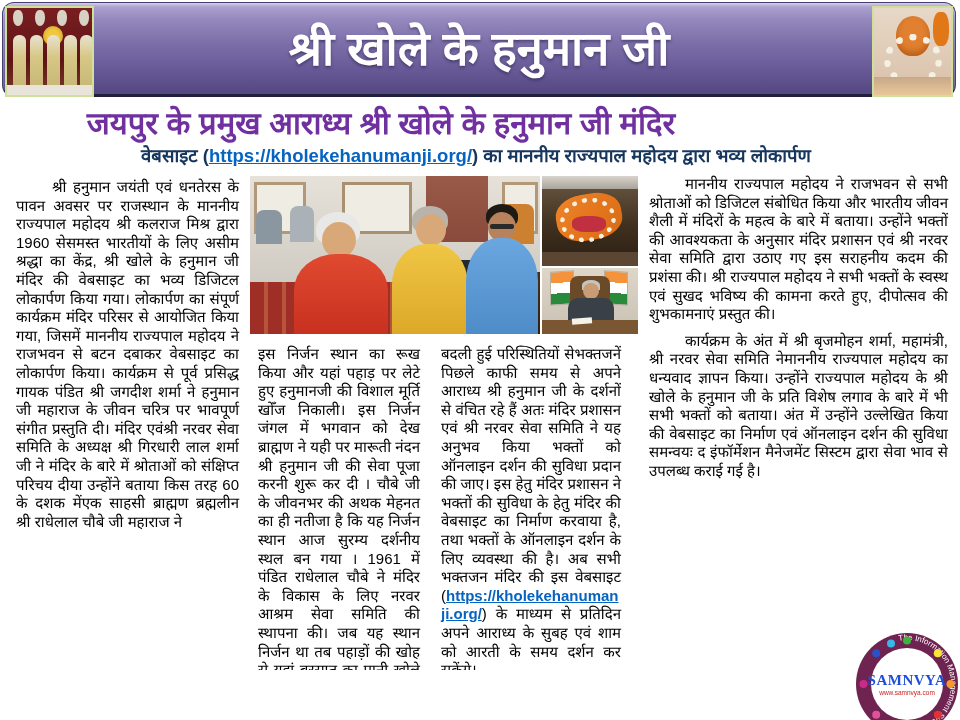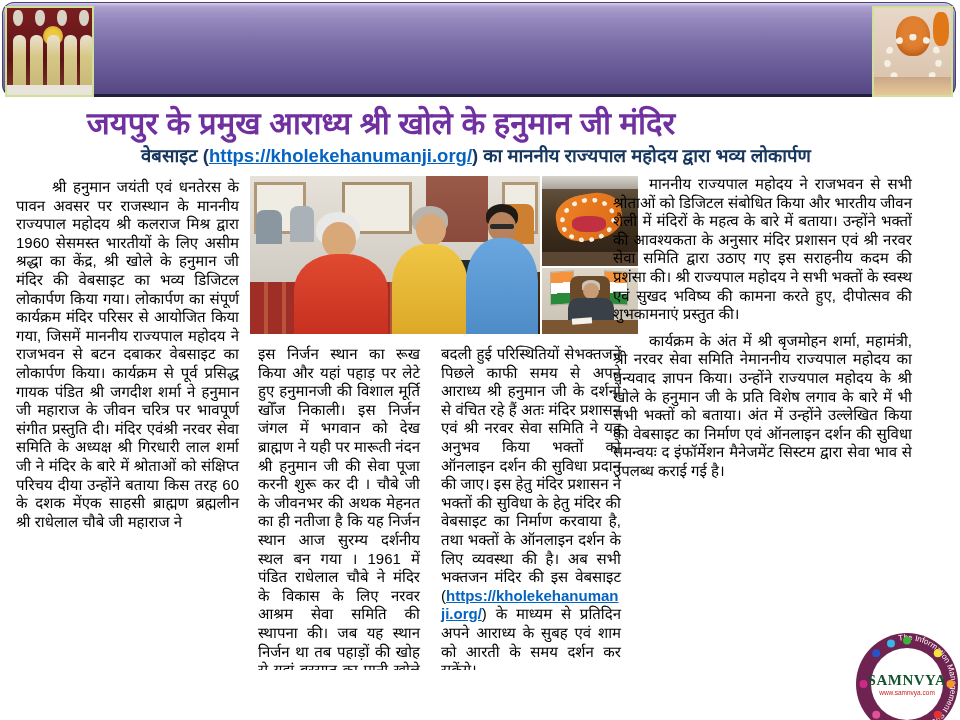--- a/index.html
+++ b/index.html
@@ -58,21 +58,21 @@
   
   .col {
     position: absolute; overflow: hidden;
     font-size: 15px; line-height: 18.6px; text-align: justify; color: #000;
   }
   .col p { margin: 8px; }
   .col p.indent { text-indent: 36px; }
   .col1 { left: 8px;   top: 170px; width: 239px; height: 500px; }
   .col2a{ left: 250px; top: 337px; width: 178px; height: 333px; }
   .col2b{ left: 433px; top: 337px; width: 196px; height: 333px; }
-  .col3 { left: 605px; top: 167px; width: 315px; height: 503px; }
+  .col3 { left: 641px; top: 167px; width: 315px; height: 503px; }
 
   
   .photo { position: absolute; left: 250px; top: 176px; width: 388px; height: 158px; background: #fff; }
   .ph { position: absolute; overflow: hidden; }
   .ph-main { left: 0; top: 0; width: 290px; height: 158px; background: linear-gradient(180deg,#e6e2da 0%,#d2cec6 60%,#c6c2ba 100%); }
   .win { position: absolute; top: 6px; height: 52px; background: #efece4; border: 3px solid #b09878; }
   .win.w1 { left: 4px;  width: 52px; }
   .win.w2 { left: 92px; width: 70px; border-color: #a89070; }
   .win.w3 { left: 252px; width: 36px; }
   .brick-wall { position: absolute; left: 176px; top: 0; width: 62px; height: 66px; background: linear-gradient(180deg,#9a5a48 0%,#8a4a3c 100%); }
@@ -138,21 +138,21 @@
     font-size: 33px; font-weight: bold; color: #1b16c9; line-height: 42px;
     text-decoration: none; white-space: nowrap;
   }
 
   
   .samnvya { position: absolute; left: 855px; top: 632px; width: 104px; height: 104px; z-index: 5; }
   .samnvya svg { position: absolute; left: 0; top: 0; }
   .samnvya-name {
     position: absolute; left: 0; top: 40px; width: 104px; text-align: center;
     font-family: "Liberation Serif", "DejaVu Serif", serif;
-    font-size: 15px; font-weight: bold; letter-spacing: .5px; color: #14532d;
+    font-size: 15px; font-weight: bold; letter-spacing: .5px; color: #1d4ed8;
   }
   .samnvya-site {
     position: absolute; left: 0; top: 57px; width: 104px; text-align: center;
     font-size: 6.5px; color: #cc2222;
   }
 </style>
 </head>
 <body>
 
 <div class="page">
@@ -164,20 +164,21 @@
       <div class="deity-lamp" style="left:50px"></div>
       <div class="deity-lamp" style="left:72px"></div>
       <div class="deity-halo"></div>
       <div class="deity-fig" style="left:6px"></div>
       <div class="deity-fig" style="left:23px"></div>
       <div class="deity-fig" style="left:40px"></div>
       <div class="deity-fig" style="left:57px"></div>
       <div class="deity-fig" style="left:73px"></div>
       <div class="deity-base"></div>
     </div>
+    <div class="masthead-title">श्री खोले के हनुमान जी</div>
     <div class="mast-img right">
       <div class="idol-face"></div>
       <div class="idol-orange-r"></div>
       <div class="idol-garland"></div>
       <div class="idol-bottom"></div>
     </div>
   </div>
 
   <div class="headline">जयपुर के प्रमुख आराध्य श्री खोले के हनुमान जी मंदिर</div>
 

